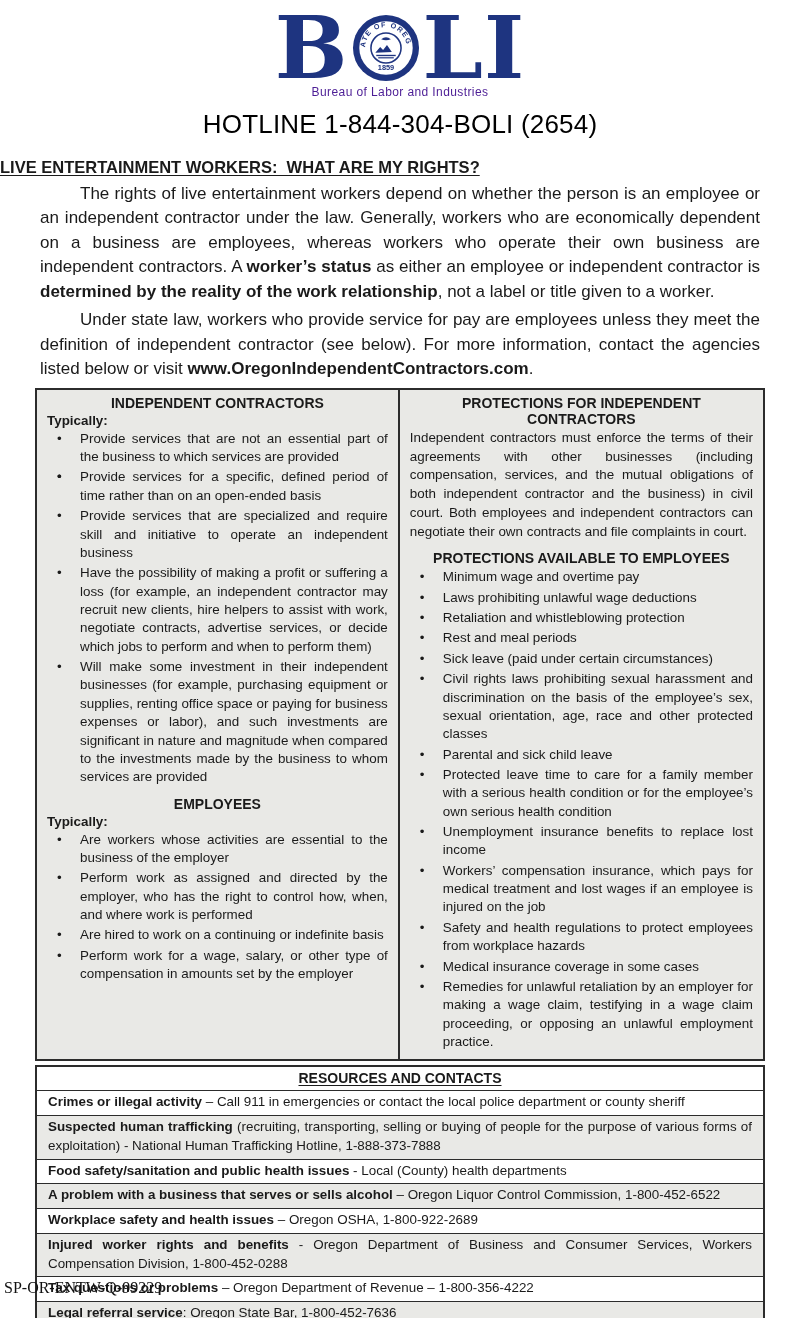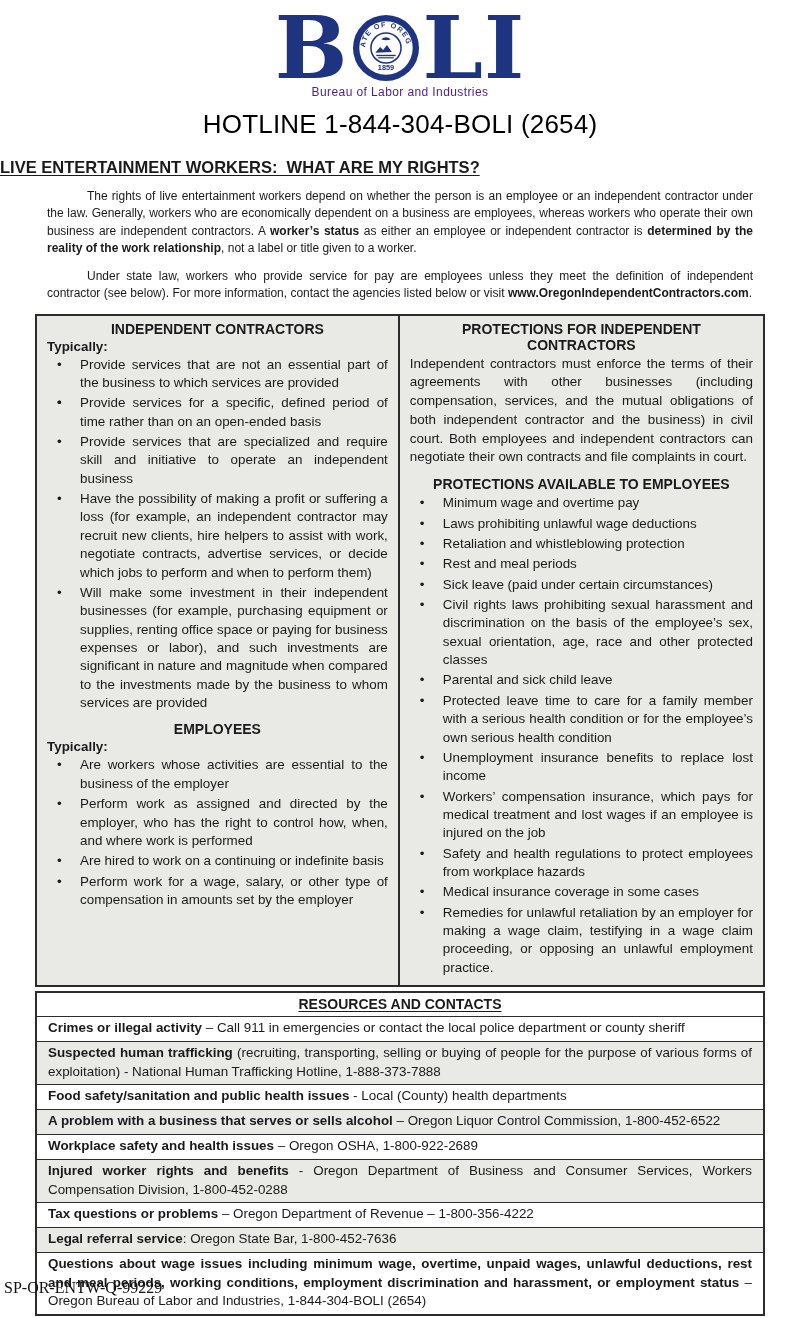--- a/index.html
+++ b/index.html
@@ -41,24 +41,24 @@
     margin-top:18px;
     text-align:left;
     font-size:16.5px;
     font-weight:bold;
     text-decoration:underline;
     text-underline-offset:2px;
     white-space:pre-wrap;
   }
   .intro{margin:5px 36px 0;}
   .intro p{
-    margin:11px;
+    margin:4px;
     text-indent:40px;
     text-align:justify;
-    font-size:12px;
+    font-size:17px;
     line-height:1.44;
   }
   
   .main-table{
     margin:6px 35px 0;
     display:flex;
     border:2px solid #2c2c2c;
     background:#e9e9e6;
   }
   .col{padding:2px 10px 6px;box-sizing:border-box;font-size:13.4px;}

